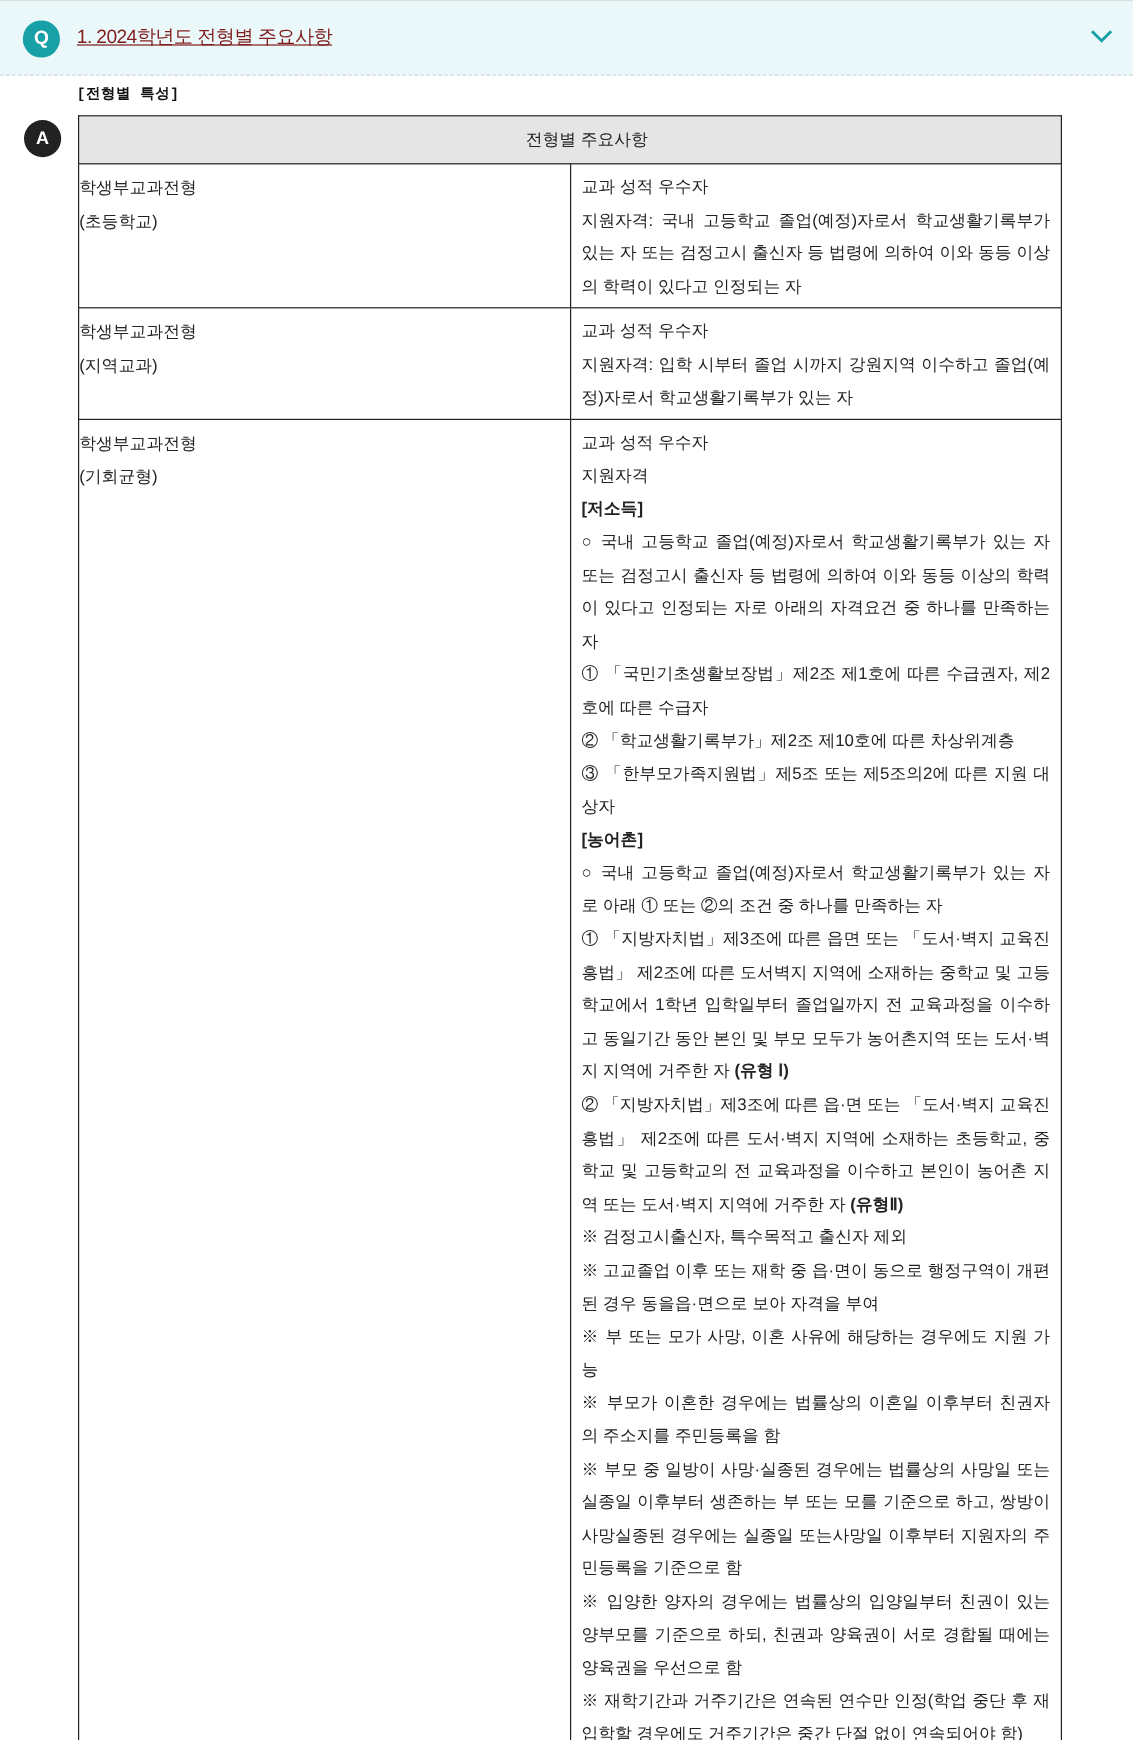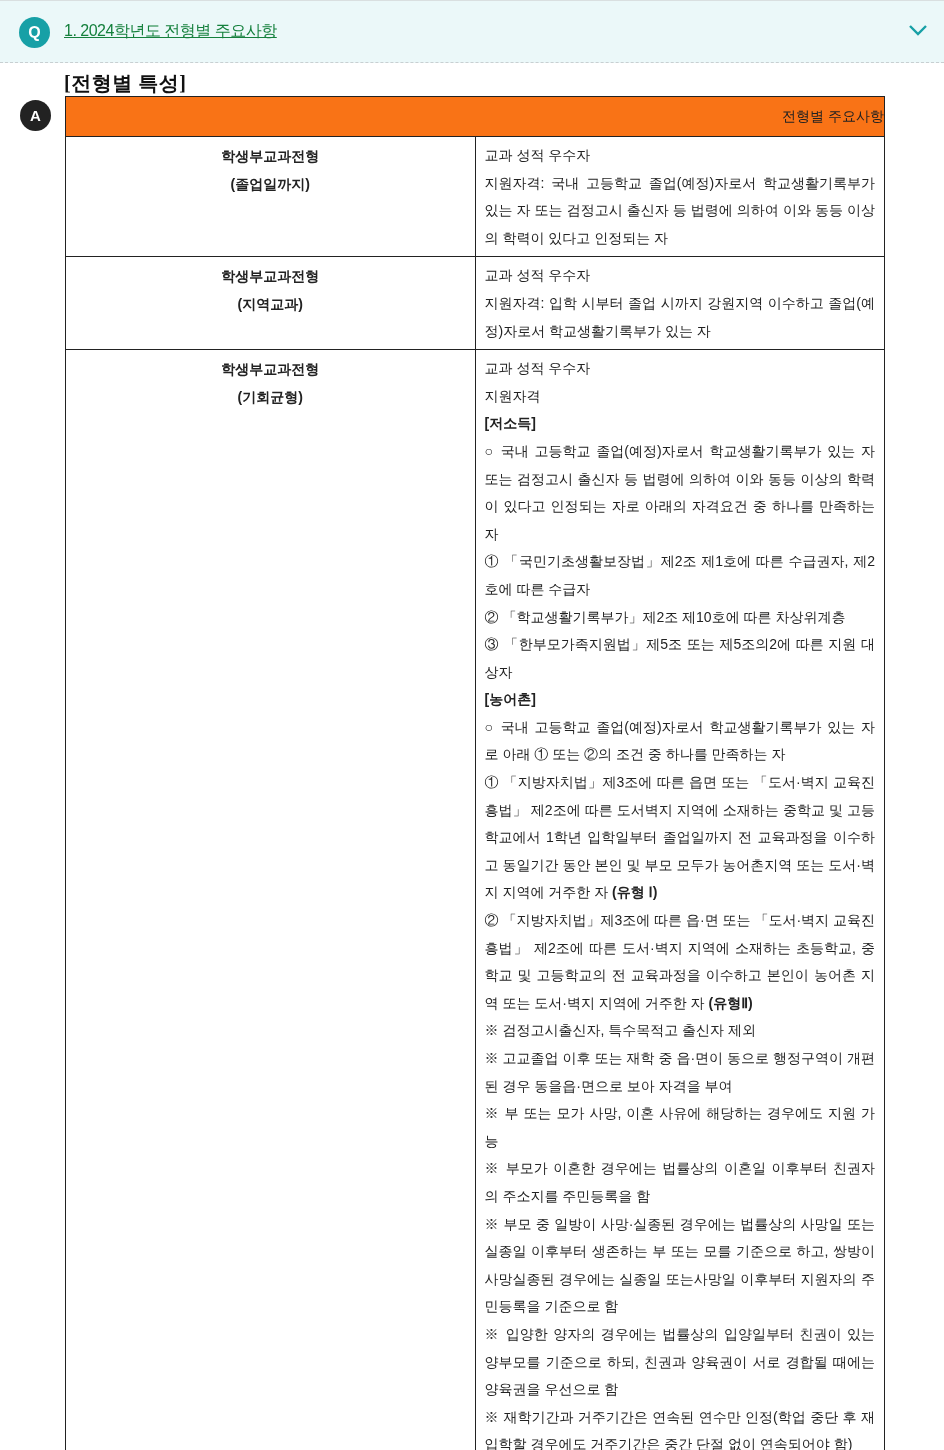--- a/index.html
+++ b/index.html
@@ -15,50 +15,50 @@
   }
   .q-badge {
     position: absolute; left: 19px; top: 16px; width: 31px; height: 31px;
     border-radius: 50%; background: #17a0a6; color: #fff;
     font-family: "Liberation Sans", sans-serif; font-weight: bold; font-size: 16px;
     display: flex; align-items: center; justify-content: center;
   }
   .q-title {
     position: absolute; left: 64px; top: 20px;
     font-family: "Liberation Sans", sans-serif;
-    font-size: 16px; color: #15803d; text-decoration: underline; letter-spacing: -0.5px;
+    font-size: 16px; color: #7f1d1d; text-decoration: underline; letter-spacing: -0.5px;
     cursor: pointer;
   }
   .chevron {
     position: absolute; right: 16px; top: 22px; width: 20px; height: 14px; cursor: pointer;
   }
 
   .a-badge {
     position: absolute; left: 20px; top: 100px; width: 31px; height: 31px;
     border-radius: 50%; background: #222; color: #fff;
     font-family: "Liberation Sans", sans-serif; font-weight: bold; font-size: 15px;
     display: flex; align-items: center; justify-content: center;
   }
   .section-title {
     position: absolute; left: 64px; top: 70px;
-    font-family: Liberation Serif, serif;
-    font-size: 20px; font-weight: bold; color: #111; letter-spacing: 0.5px;
+    font-family: Liberation Mono, monospace;
+    font-size: 12px; font-weight: bold; color: #111; letter-spacing: 0.5px;
   }
 
   table.main {
     position: absolute; left: 65px; top: 96px; width: 820px;
     border-collapse: collapse; table-layout: fixed;
     font-family: "Liberation Sans", sans-serif; font-size: 14px; color: #222;
   }
   table.main td, table.main th { border: 1px solid #222; vertical-align: top; }
   table.main th {
-    background: #f97316; height: 40px; font-weight: normal; text-align: right;
+    background: #e5e5e5; height: 40px; font-weight: normal; text-align: center;
     vertical-align: middle; font-size: 14px; padding-left: 28px;
   }
-  td.label-cell { width: 176px; text-align: center; padding-top: 5px; line-height: 28px; font-weight: bold; }
+  td.label-cell { width: 176px; text-align: left; padding-top: 5px; line-height: 28px; }
   td.content-cell { padding: 5px 9px 4px 9px; line-height: 27.6px; text-align: justify; margin-left: 40px; }
   .line { display: block; }
   .bold { font-weight: bold; }
 </style>
 </head>
 <body>
 
 <div class="faq-header">
   <div class="q-badge">Q</div>
   <a class="q-title">1. 2024학년도 전형별 주요사항</a>
@@ -73,21 +73,21 @@
 <table class="main">
   <thead>
     <tr>
       <th colspan="2">전형별 주요사항</th>
     </tr>
   </thead>
   <tbody id="tbody">
       <tr>
         <td class="label-cell">
           <span class="line">학생부교과전형</span>
-          <span class="line">(졸업일까지)</span>
+          <span class="line">(초등학교)</span>
         </td>
         <td class="content-cell">
           <span class="line"><span>교과 성적 우수자</span></span>
           <span class="line"><span>지원자격: 국내 고등학교 졸업(예정)자로서 학교생활기록부가 있는 자 또는 검정고시 출신자 등 법령에 의하여 이와 동등 이상의 학력이 있다고 인정되는 자</span></span>
         </td>
       </tr>
       <tr>
         <td class="label-cell">
           <span class="line">학생부교과전형</span>
           <span class="line">(지역교과)</span>

